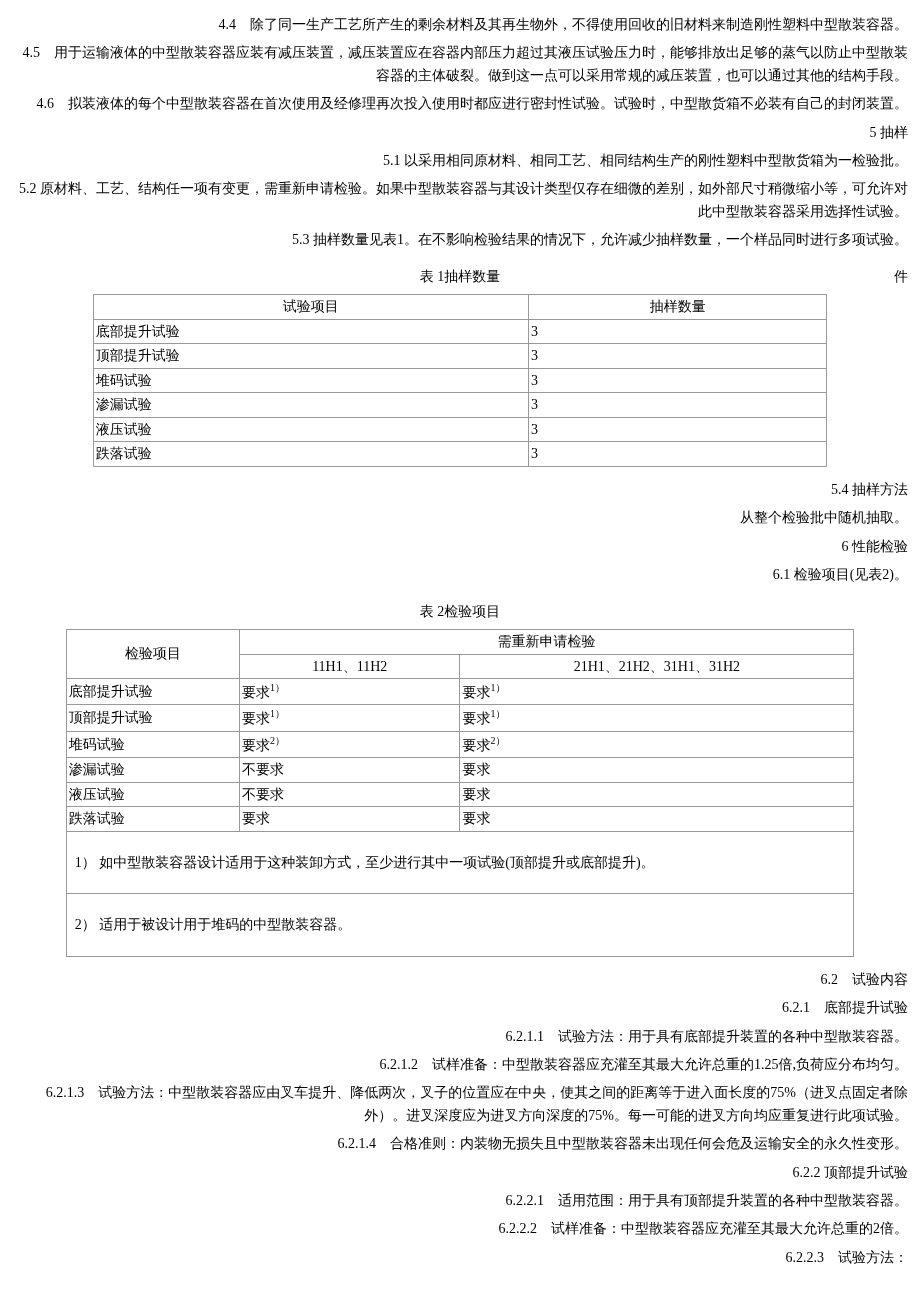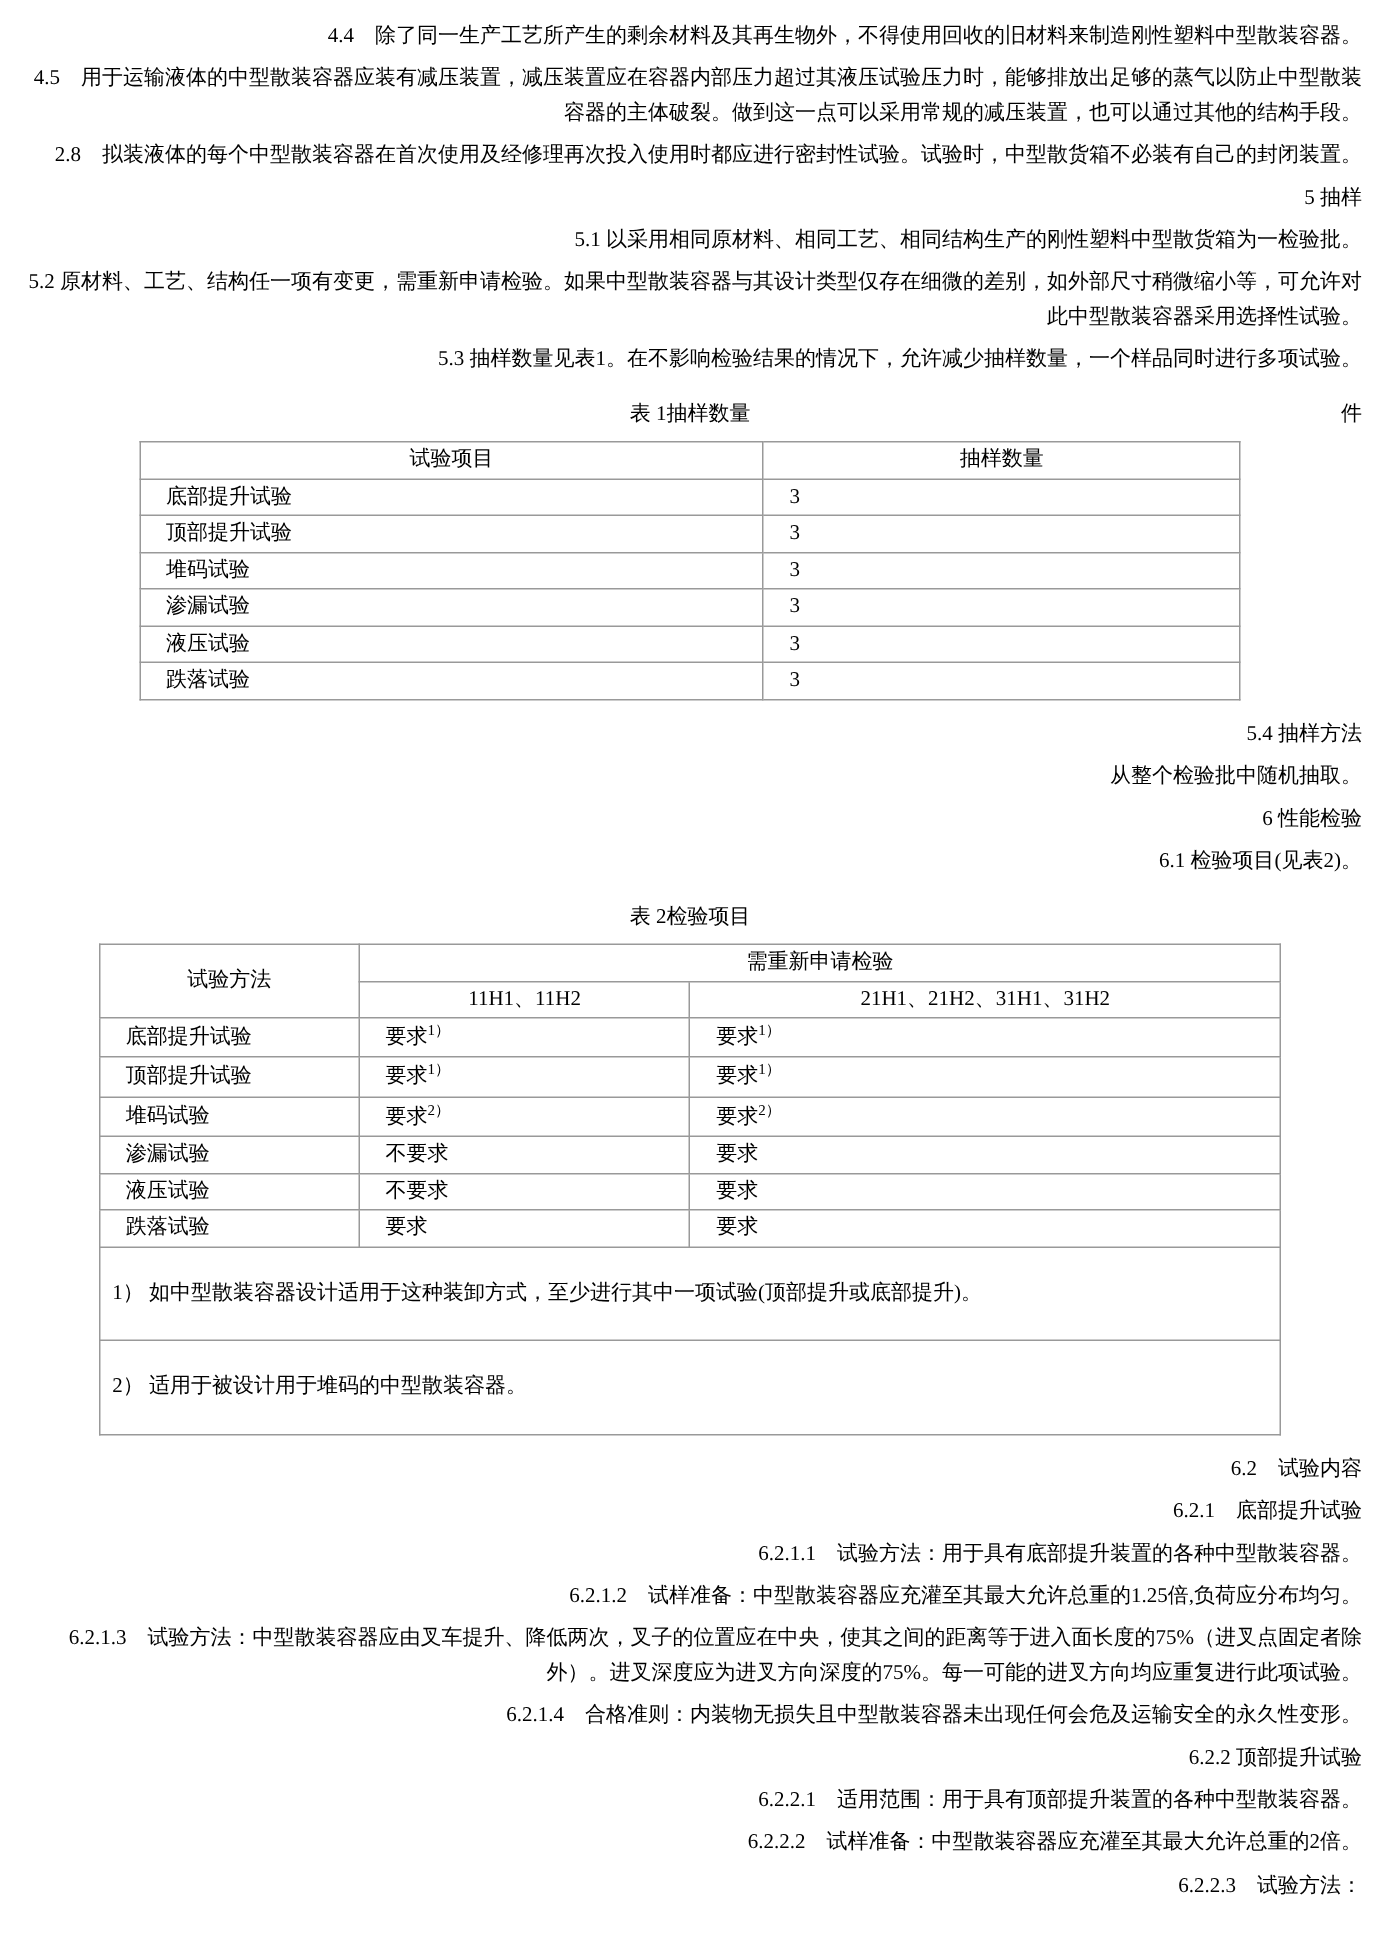--- a/index.html
+++ b/index.html
@@ -23,34 +23,34 @@
   .caption-center { flex: 1; text-align: center; }
   .caption-right { width: 40px; text-align: right; }
   table {
     border-collapse: collapse;
     margin: 4px auto 12px auto;
   }
   table.t1 { width: 82%; }
   table.t2 { width: 88%; }
   th, td {
     border: 1px solid #999;
-    padding: 2px 17px;
+    padding: 2px 2px;
     font-weight: normal;
     font-size: 14px;
     line-height: 1.4;
   }
   .note-cell { text-align: left; padding: 21px 8px; }
   .sup { vertical-align: super; font-size: 10px; }
 </style>
 </head>
 <body>
 
 <p>4.4　除了同一生产工艺所产生的剩余材料及其再生物外，不得使用回收的旧材料来制造刚性塑料中型散装容器。</p>
 <p>4.5　用于运输液体的中型散装容器应装有减压装置，减压装置应在容器内部压力超过其液压试验压力时，能够排放出足够的蒸气以防止中型散装容器的主体破裂。做到这一点可以采用常规的减压装置，也可以通过其他的结构手段。</p>
-<p>2.8　拟装液体的每个中型散装容器在首次使用及经修理再次投入使用时都应进行密封性试验。试验时，中型散货箱不必装有自己的封闭装置。</p>
+<p>4.6　拟装液体的每个中型散装容器在首次使用及经修理再次投入使用时都应进行密封性试验。试验时，中型散货箱不必装有自己的封闭装置。</p>
 <p>5  抽样</p>
 <p>5.1 以采用相同原材料、相同工艺、相同结构生产的刚性塑料中型散货箱为一检验批。</p>
 <p>5.2 原材料、工艺、结构任一项有变更，需重新申请检验。如果中型散装容器与其设计类型仅存在细微的差别，如外部尺寸稍微缩小等，可允许对此中型散装容器采用选择性试验。</p>
 <p>5.3 抽样数量见表1。在不影响检验结果的情况下，允许减少抽样数量，一个样品同时进行多项试验。</p>
 
 <div class="caption-row">
   <span style="width:40px"></span>
   <span class="caption-center">表 1抽样数量</span>
   <span class="caption-right">件</span>
 </div>
@@ -95,21 +95,21 @@
 <p>6  性能检验</p>
 <p>6.1 检验项目(见表2)。</p>
 
 <div class="caption-row">
   <span class="caption-center">表 2检验项目</span>
 </div>
 
 <table class="t2">
   <thead>
     <tr>
-      <th rowspan="2" style="width:22%">试验方法</th>
+      <th rowspan="2" style="width:22%">检验项目</th>
       <th colspan="2">需重新申请检验</th>
     </tr>
     <tr>
       <th style="width:28%">11H1、11H2</th>
       <th>21H1、21H2、31H1、31H2</th>
     </tr>
   </thead>
   <tbody id="t2-body">
       <tr>
         <td>底部提升试验</td>

